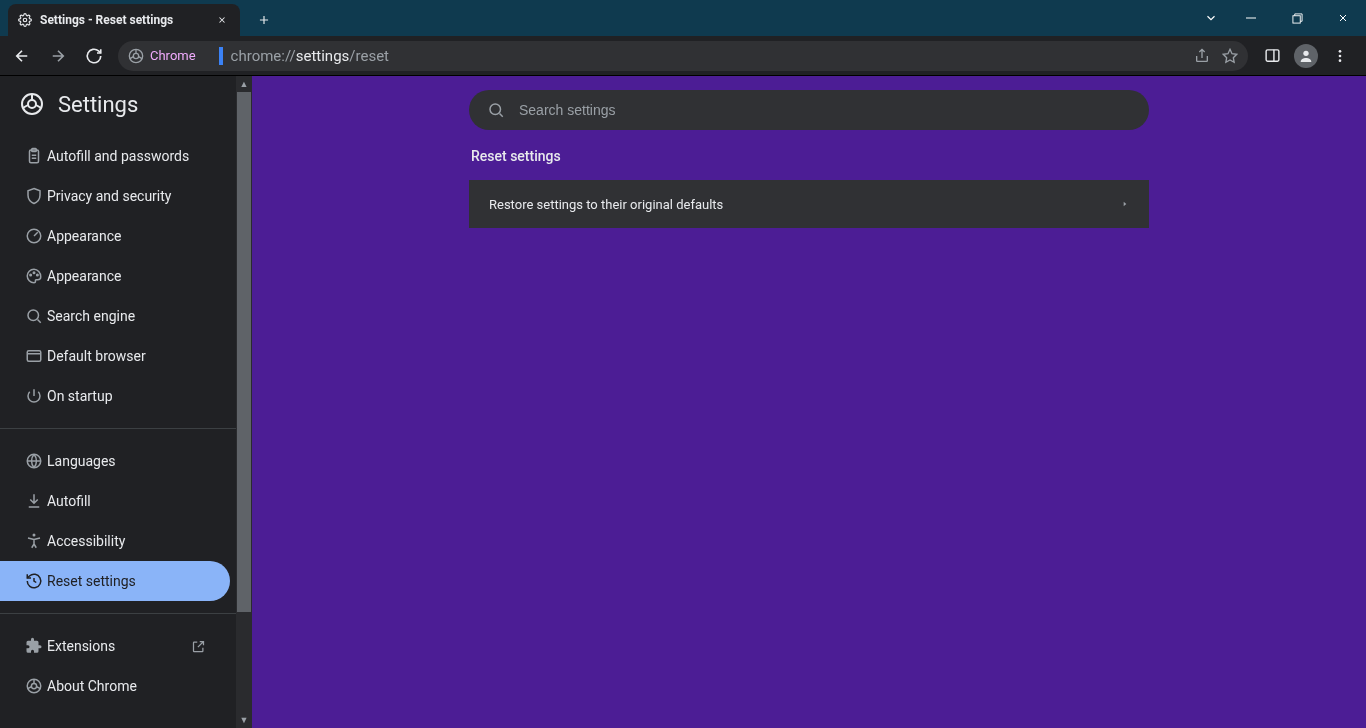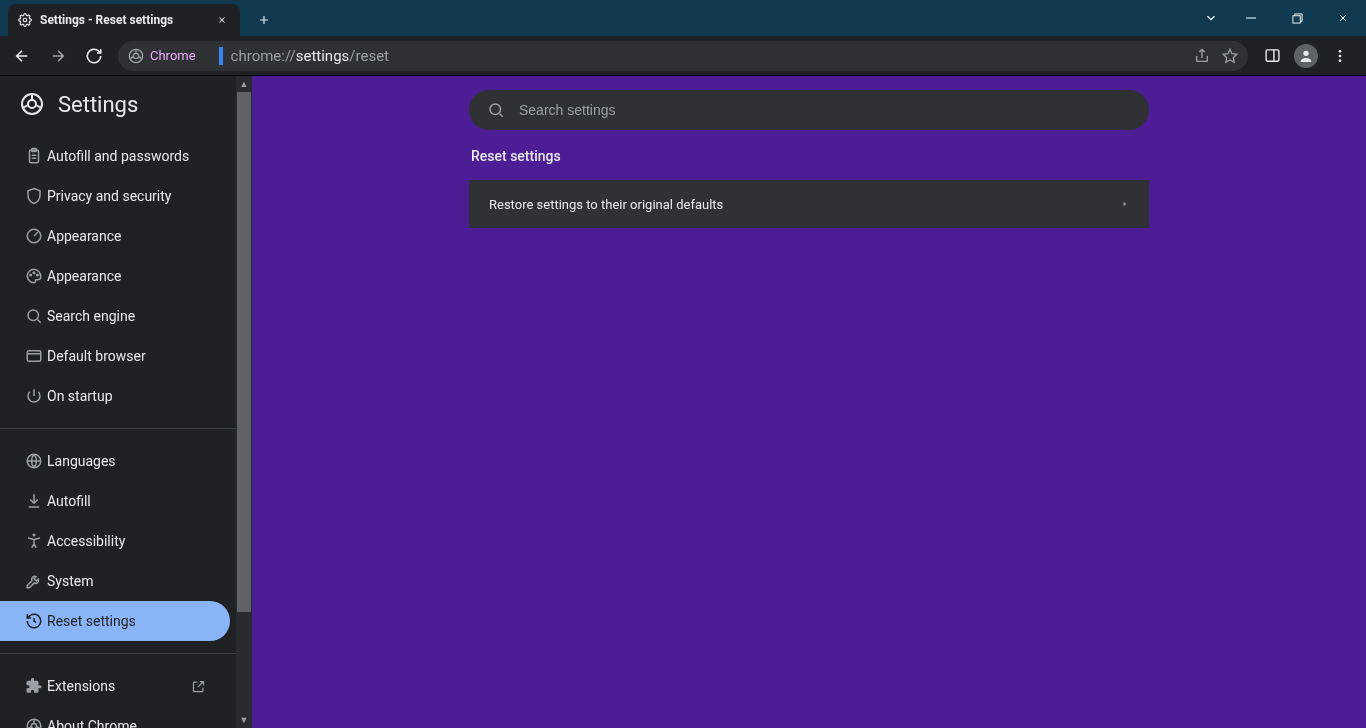--- a/index.html
+++ b/index.html
@@ -284,28 +284,20 @@
           </div>
           <div class="nav-item">
             <span class="icon">
               <svg width="18" height="18" viewBox="0 0 24 24" stroke="#9aa0a6" stroke-width="2" fill="none">
                 <circle cx="12" cy="4" r="2" fill="#9aa0a6" stroke="none"></circle>
                 <path d="M4 8l8 2 8-2M12 10v6M9 21l3-5 3 5"></path>
               </svg>
             </span>
             <span>Accessibility</span>
           </div>
-          <div class="nav-item">
-            <span class="icon">
-              <svg width="18" height="18" viewBox="0 0 24 24" stroke="#9aa0a6" stroke-width="2" fill="none">
-                <path d="M14.7 6.3a4 4 0 0 0-5.4 5.4L3 18v3h3l6.3-6.3a4 4 0 0 0 5.4-5.4L15 12l-3-3z"></path>
-              </svg>
-            </span>
-            <span>System</span>
-          </div>
           <div class="nav-item selected">
             <span class="icon">
               <svg width="18" height="18" viewBox="0 0 24 24" stroke="#202124" stroke-width="2" fill="none">
                 <path d="M3 12a9 9 0 1 0 3-6.7L3 8"></path>
                 <path d="M3 3v5h5"></path>
                 <path d="M12 8v4l3 2"></path>
               </svg>
             </span>
             <span>Reset settings</span>
           </div>

